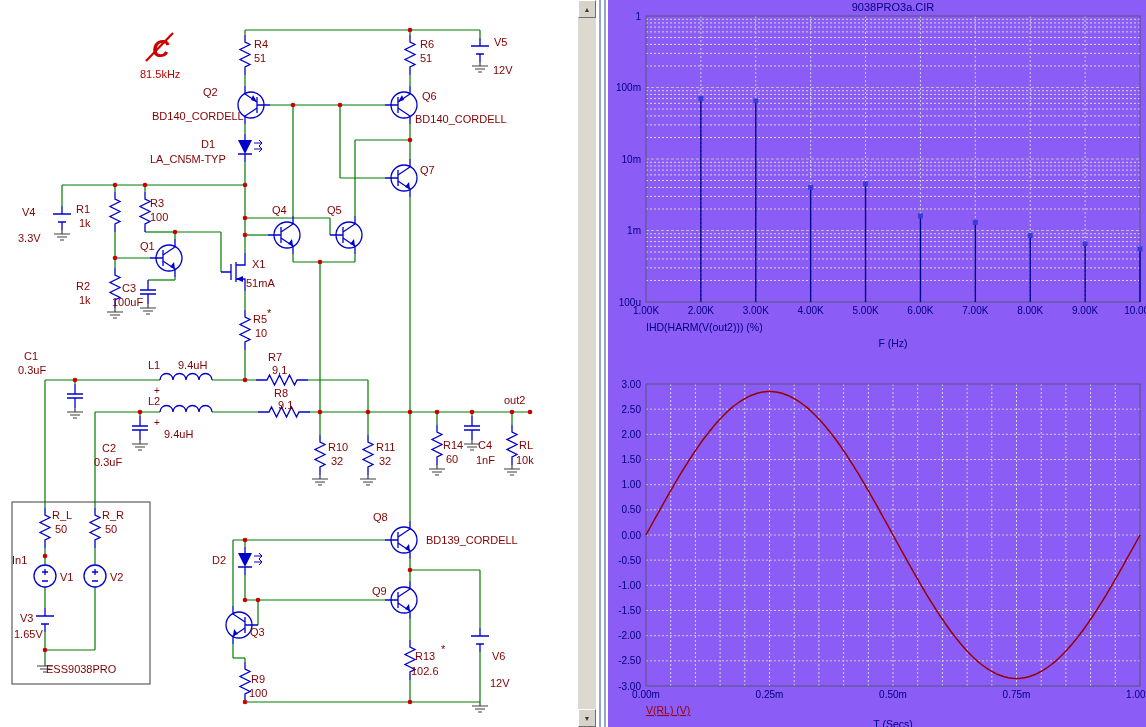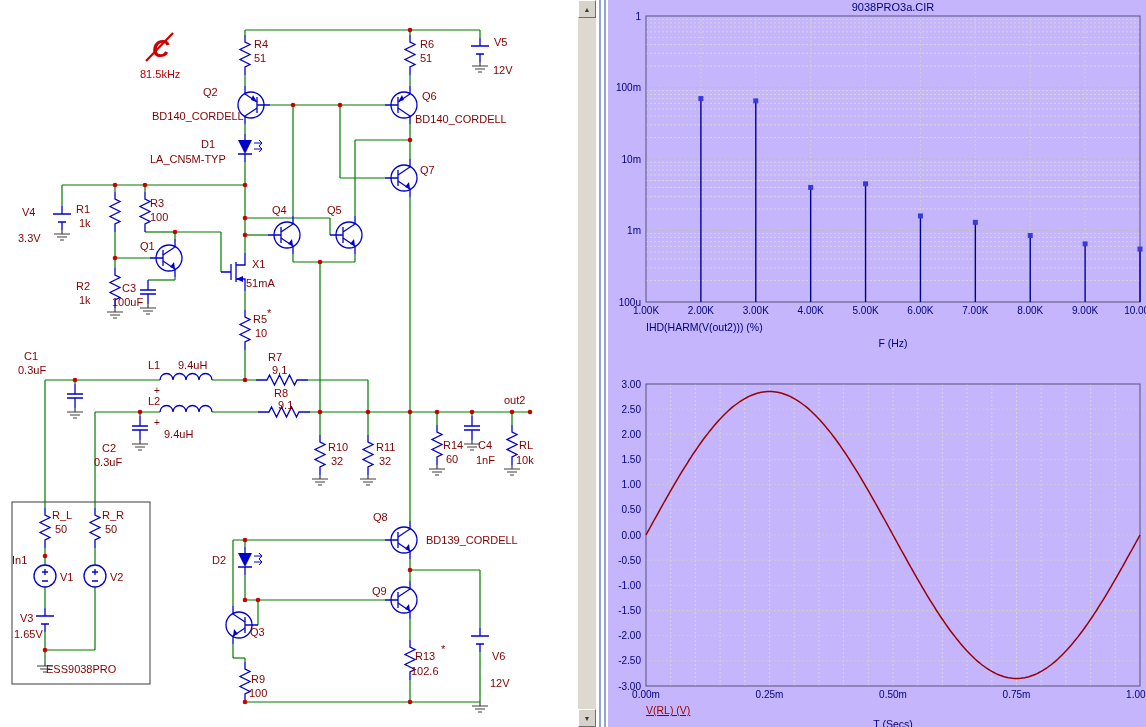--- a/index.html
+++ b/index.html
@@ -18,21 +18,21 @@
     width:16px;height:16px;flex:0 0 16px;background:#d7d3cb;
     border:1px solid;border-color:#ffffff #6e6e6e #6e6e6e #ffffff;
     font-size:7px;color:#3a3a3a;display:flex;align-items:center;justify-content:center;
     user-select:none;
   }
   .sb-track{flex:1 1 auto;background:#ddd9d1}
   .splitter{left:596px;width:12px;background:#ffffff}
   .split-line{position:absolute;top:0;width:2px;height:727px;background:#91a5cf}
   .split-line.l1{left:3px}
   .split-line.l2{left:8px}
-  #charts-panel{left:608px;width:538px;background:#c4b5fd}
+  #charts-panel{left:608px;width:538px;background:#8b5cf6}
   svg text{font-family:"Liberation Sans",sans-serif}
 </style>
 </head>
 <body>
 
 <div class="panel" id="schematic-panel">
   <svg id="schematic" width="578" height="727">
       <g stroke="#007c00" stroke-width="1.2" fill="none">
         <line x1="245" y1="30" x2="480" y2="30"></line>
         <line x1="245" y1="30" x2="245" y2="35"></line>

